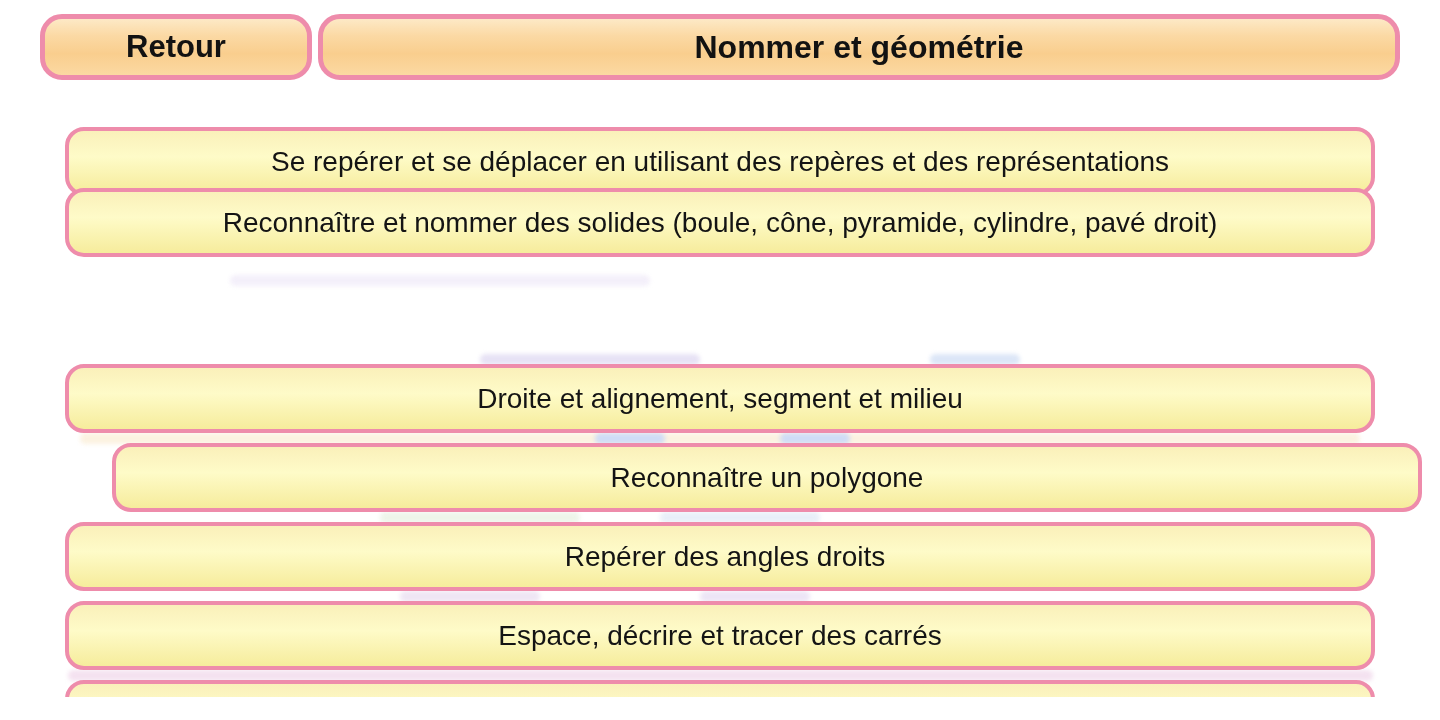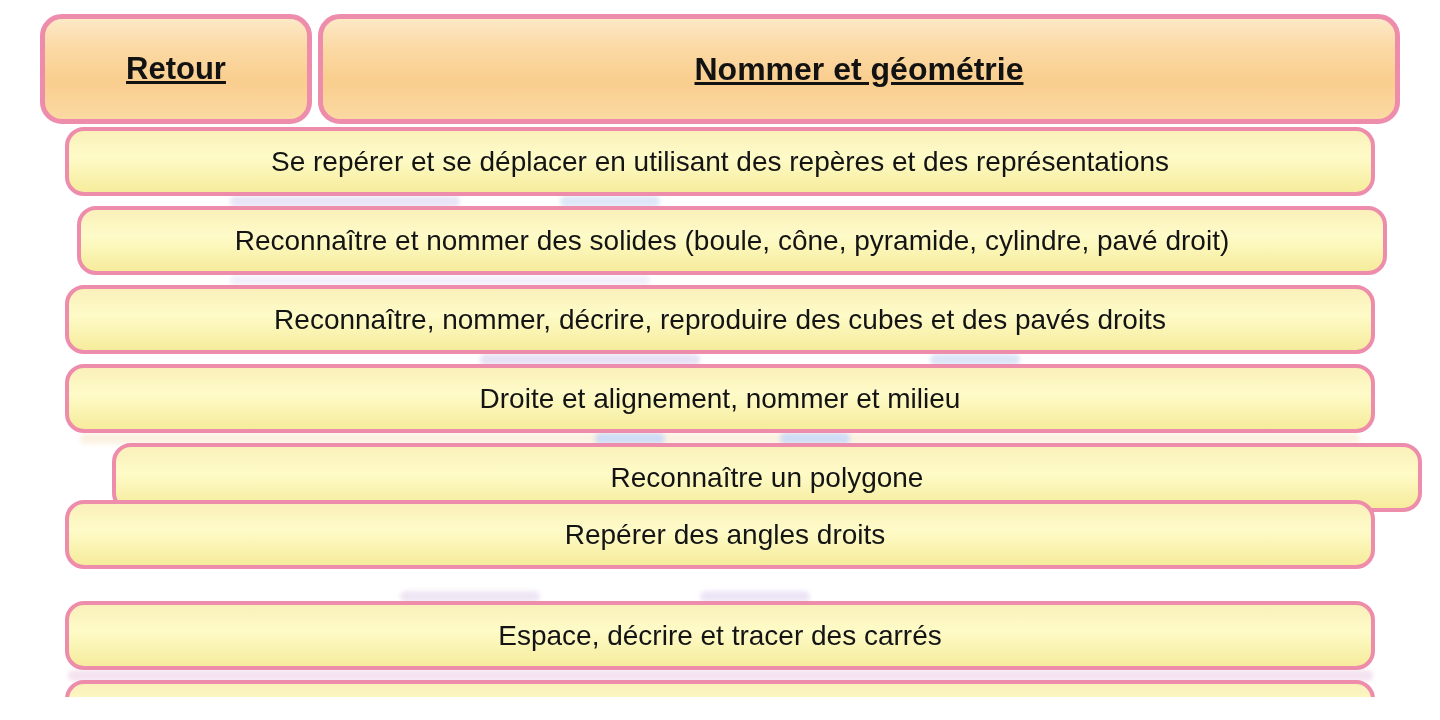--- a/index.html
+++ b/index.html
@@ -14,34 +14,33 @@
   .stage {
     position: relative;
     width: 1440px;
     height: 720px;
     background: #ffffff;
   }
   
   .top-btn {
     position: absolute;
     top: 14px;
-    height: 110px;
+    height: 66px;
     box-sizing: border-box;
     border: 5px solid #EE8CAB;
     border-radius: 22px;
     background: linear-gradient(180deg, #FDE9C6 0%, #FBD9A4 30%, #F9CE8E 62%, #FBD9A2 100%);
     display: flex;
     align-items: center;
     justify-content: center;
     font-weight: bold;
     font-size: 31px;
     color: #121212;
     z-index: 2;
     cursor: pointer;
-    text-decoration: underline;
   }
   #back-btn  { left: 40px;  width: 272px; }
   #title-bar { left: 318px; width: 1082px; font-size: 32px; cursor: default; }
 
   
   .menu-btn {
     position: absolute;
     left: 65px;
     width: 1310px;
     height: 69px;
@@ -95,29 +94,28 @@
   <div class="smudge" style="left:400px; top:591px; width:140px; height:11px; background:#EFE6F4;"></div>
   <div class="smudge" style="left:700px; top:591px; width:110px; height:11px; background:#EDE5F6;"></div>
   <div class="smudge" style="left:68px; top:670px; width:1305px; height:11px; background:#F4E2F0;"></div>
 
   <div class="top-btn" id="back-btn">Retour</div>
 
   <div class="top-btn" id="title-bar">Nommer et géométrie</div>
 
   <div class="menu-btn" style="top:127px;">Se repérer et se déplacer en utilisant des repères et des représentations</div>
 
-  <div class="menu-btn" style="top:206px;margin-left:12px;">Reconnaître et nommer des solides (boule, cône, pyramide, cylindre, pavé droit)</div>
+  <div class="menu-btn" style="top:188px;">Reconnaître et nommer des solides (boule, cône, pyramide, cylindre, pavé droit)</div>
 
-  <div class="menu-btn" style="top:285px;">Reconnaître, nommer, décrire, reproduire des cubes et des pavés droits</div>
 
-  <div class="menu-btn" style="top:364px;">Droite et alignement, nommer et milieu</div>
+  <div class="menu-btn" style="top:364px;">Droite et alignement, segment et milieu</div>
 
   <div class="menu-btn" style="top:443px;margin-left:47px;">Reconnaître un polygone</div>
 
-  <div class="menu-btn" style="top:500px;padding-left:10px;">Repérer des angles droits</div>
+  <div class="menu-btn" style="top:522px;padding-left:10px;">Repérer des angles droits</div>
 
   <div class="menu-btn" style="top:601px;">Espace, décrire et tracer des carrés</div>
 
   <div class="menu-btn" style="top:680px;"></div>
 
   <div id="bottom-mask"></div>
 
 </div>
 
 </body></html>

